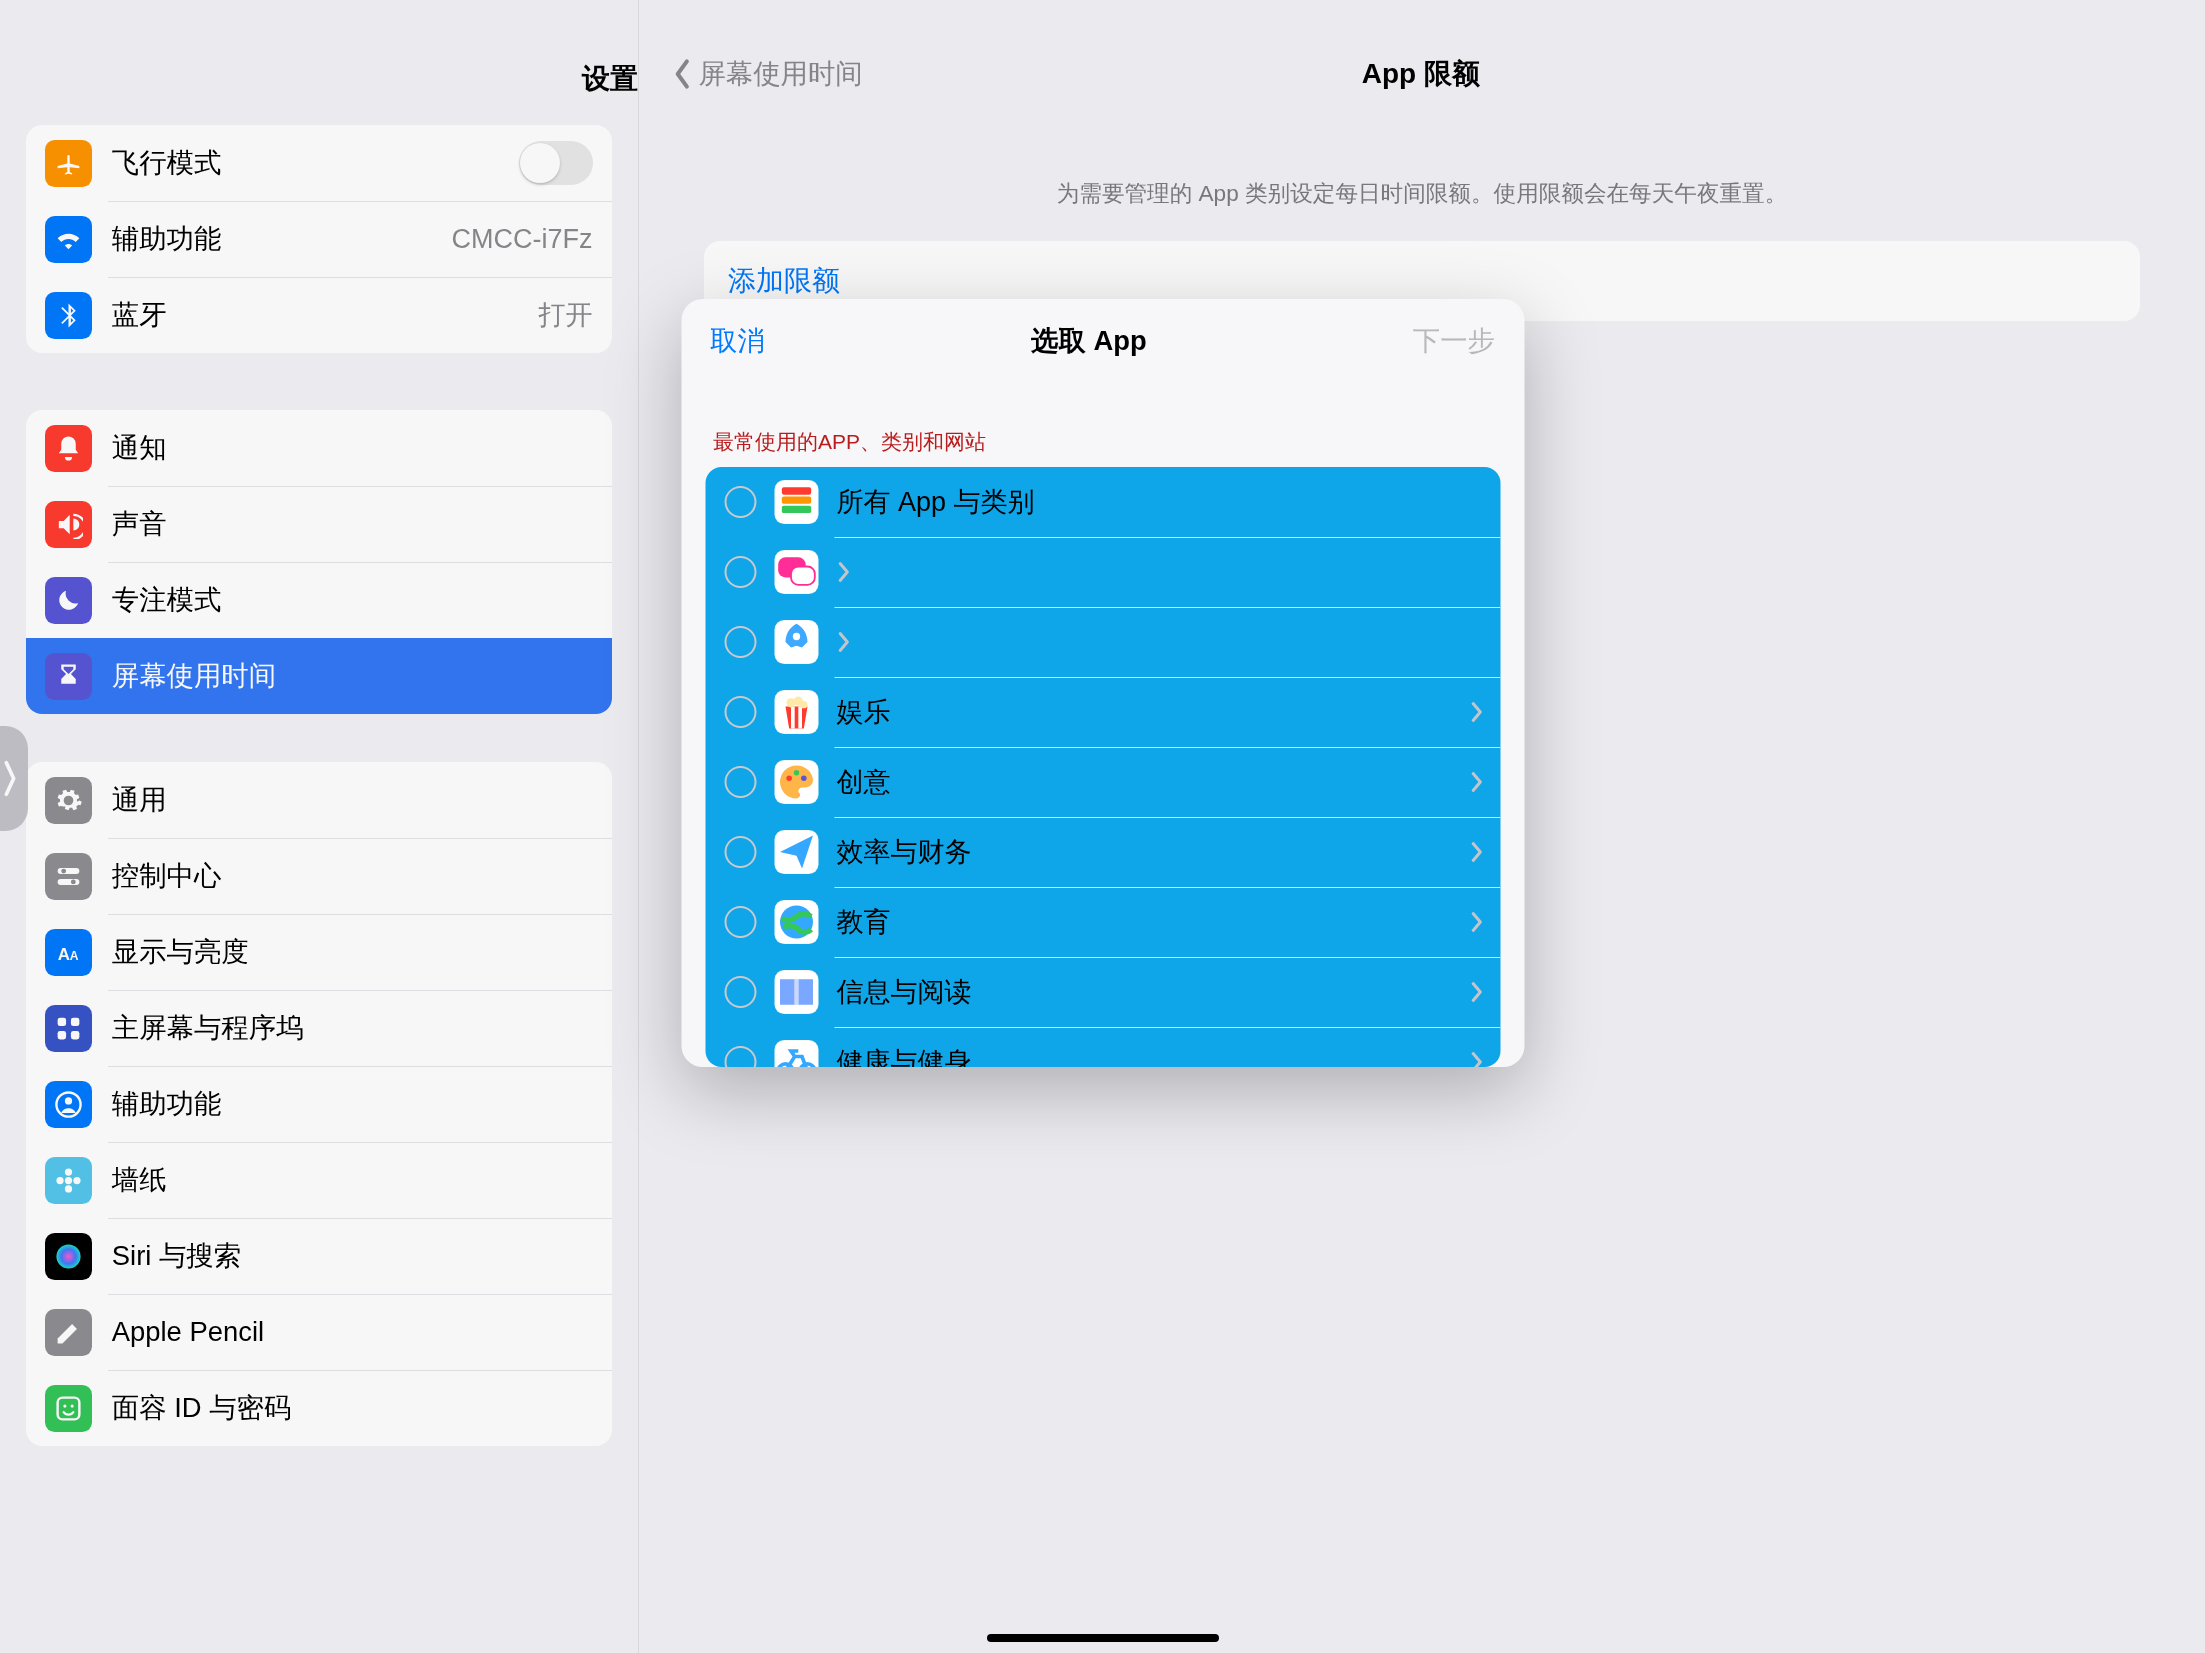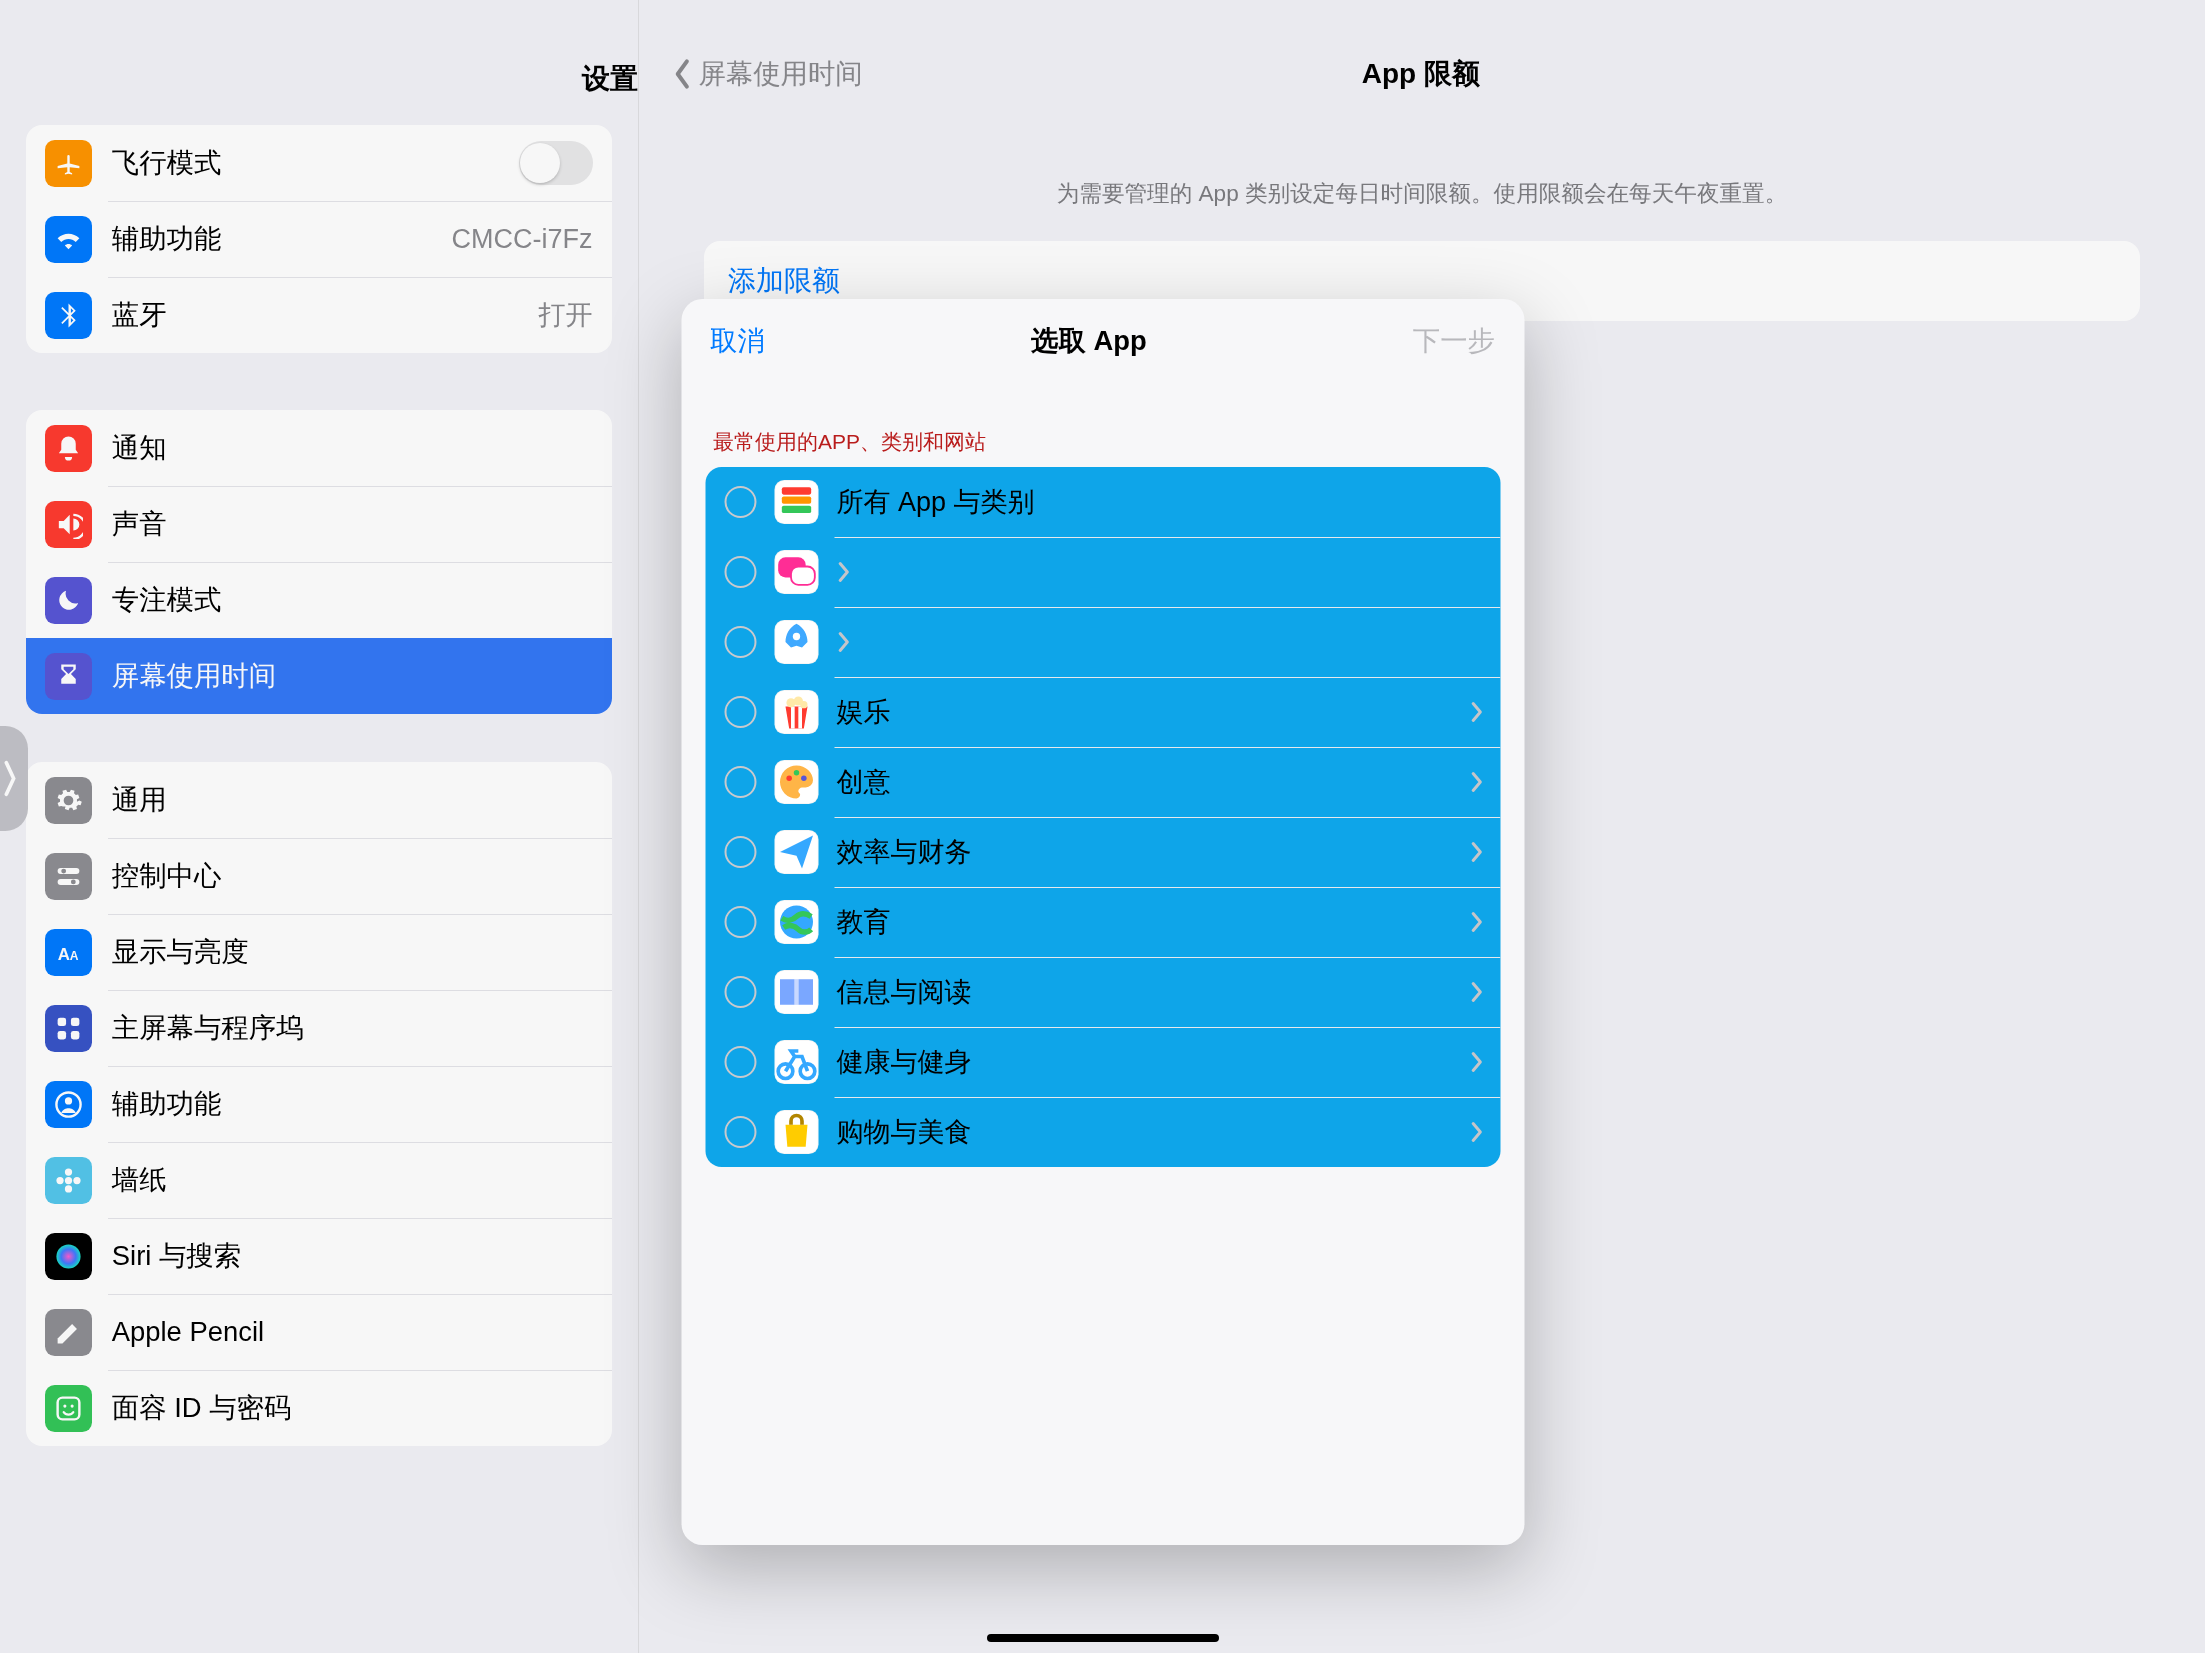--- a/index.html
+++ b/index.html
@@ -43,21 +43,21 @@
 .back { display:flex; align-items:center; gap:4.8px; color:#8a8a8e; font-size:27.4px; }
 .back svg { width:22.6px; height:32px; }
 .nav-title { flex:1; text-align:center; font-size:28px; font-weight:600; }
 .nav-spacer { width:194px; }
 .det-body { padding:0 65px; }
 .det-desc { text-align:center; color:#7c7c80; font-size:22.6px; padding:65px 0 32px; }
 .det-card { background:#fff; border-radius:16px; padding:21px 24px; font-size:28px; color:#007aff; }
 
 
 .scrim { position:absolute; inset:0; background:rgba(0,0,0,.03); }
-.modal { position:absolute; left:50%; transform:translateX(-50%); top:299px; width:843px; height:1246px; background:#f7f7f9; border-radius:21px; box-shadow:0 24px 73px rgba(0,0,0,.25); overflow:hidden; display:flex; flex-direction:column; }
+.modal { position:absolute; left:50%; transform:translateX(-50%); top:299px; width:843px; height:768px; background:#f7f7f9; border-radius:21px; box-shadow:0 24px 73px rgba(0,0,0,.25); overflow:hidden; display:flex; flex-direction:column; }
 .m-header { display:flex; align-items:center; justify-content:space-between; padding:24px 29px 21px; }
 .m-cancel { color:#007aff; font-size:27.4px; }
 .m-title  { font-size:27.4px; font-weight:600; }
 .m-next   { color:#b8b8bc; font-size:27.4px; }
 .m-section-label { font-size:21px; color:#b91c1c; padding:48px 32px 11.3px; }
 .m-list { background:#0ea5e9; border-radius:16px; margin:0 24px; overflow:hidden; }
 .m-item { display:flex; align-items:center; gap:18px; padding:13px 16px 13px 19.4px; font-size:27px; position:relative; }
 .m-item + .m-item::before { content:""; position:absolute; top:0; left:129px; right:0; height:0.8px; background:#e8e8ec; }
 .radio { width:32px; height:32px; border:2.4px solid #c9c9cd; border-radius:50%; flex:none; }
 .app-icon { width:44px; height:44px; border-radius:9.7px; display:flex; align-items:center; justify-content:center; font-size:26px; flex:none; background:#fff; box-shadow:inset 0 0 0 0.8px rgba(0,0,0,.05); }

